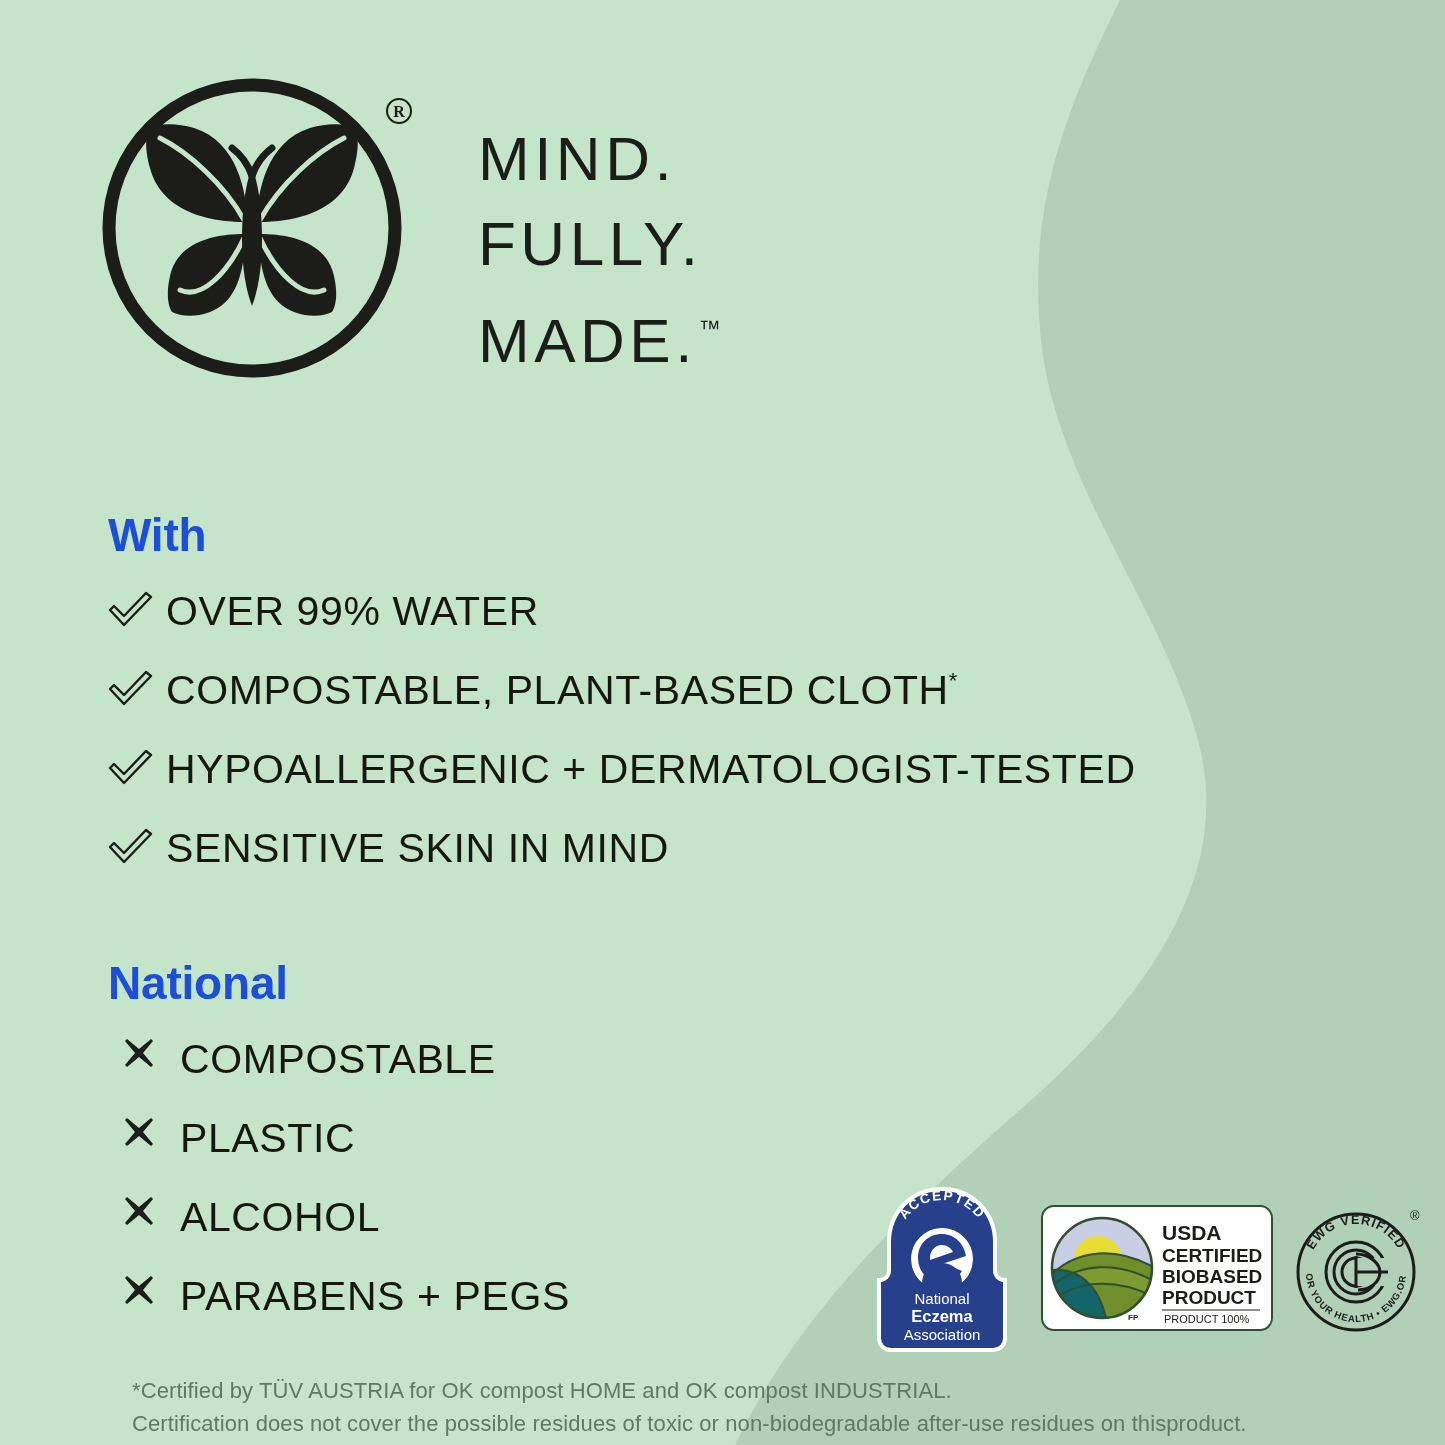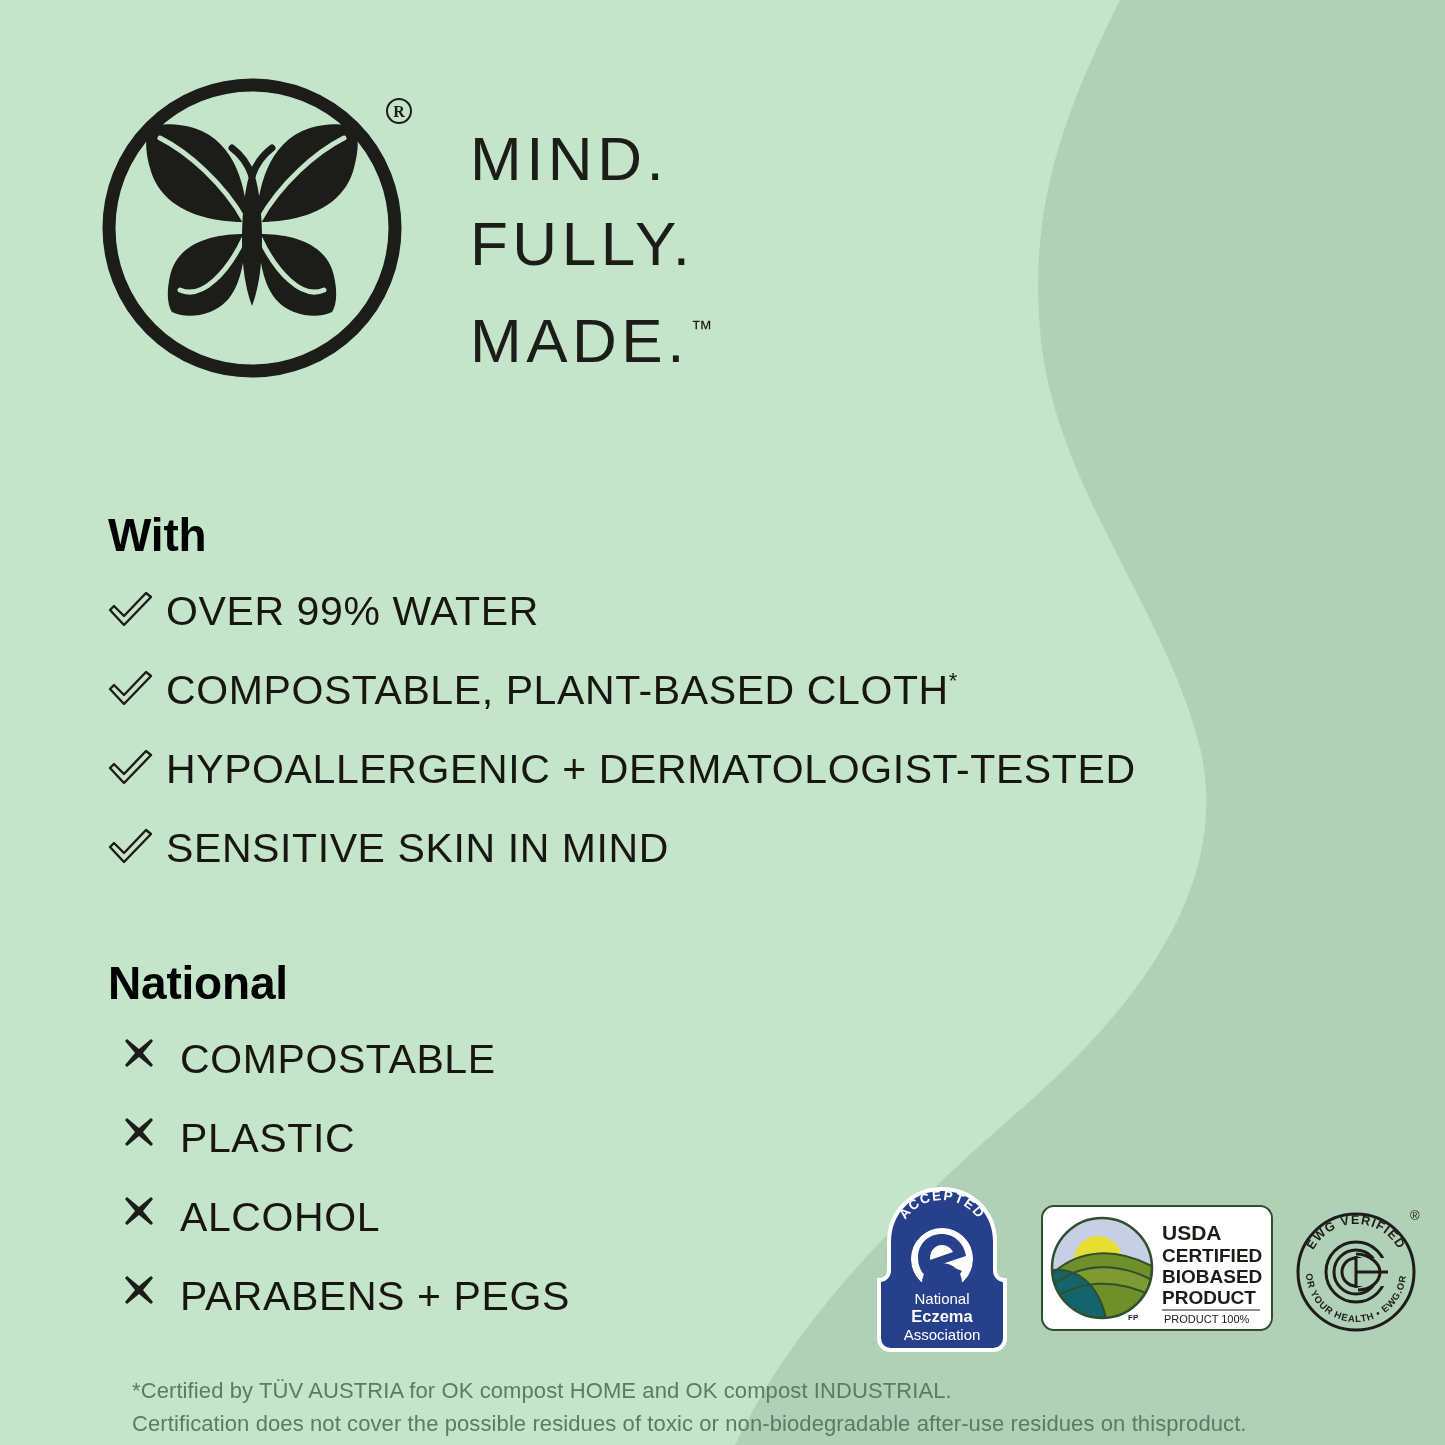--- a/index.html
+++ b/index.html
@@ -54,38 +54,39 @@
     top: 44px;
     color: #1c1c18;
     font-size: 62px;
     font-weight: 500;
     letter-spacing: 4.5px;
     line-height: 85px;
   }
   #wordmark .wm-line {
     display: block;
     white-space: nowrap;
+    margin-left: 8px;
   }
   #wordmark .tm {
     font-size: 22px;
     letter-spacing: 0.5px;
     vertical-align: 26px;
     margin-left: 2px;
   }
 
   
   .section {
     position: absolute;
     left: 108px;
   }
   #section-with  { top: 512px; }
   #section-without { top: 960px; }
 
   .section-heading {
-    color: #000000;
+    color: #1d4ed8;
     font-size: 46px;
     font-weight: bold;
     letter-spacing: -0.2px;
     margin: 0 0 30px 0;
     line-height: 1;
   }
 
   .list { list-style: none; margin: 0; padding: 0; }
   .list-row {
     display: flex;

